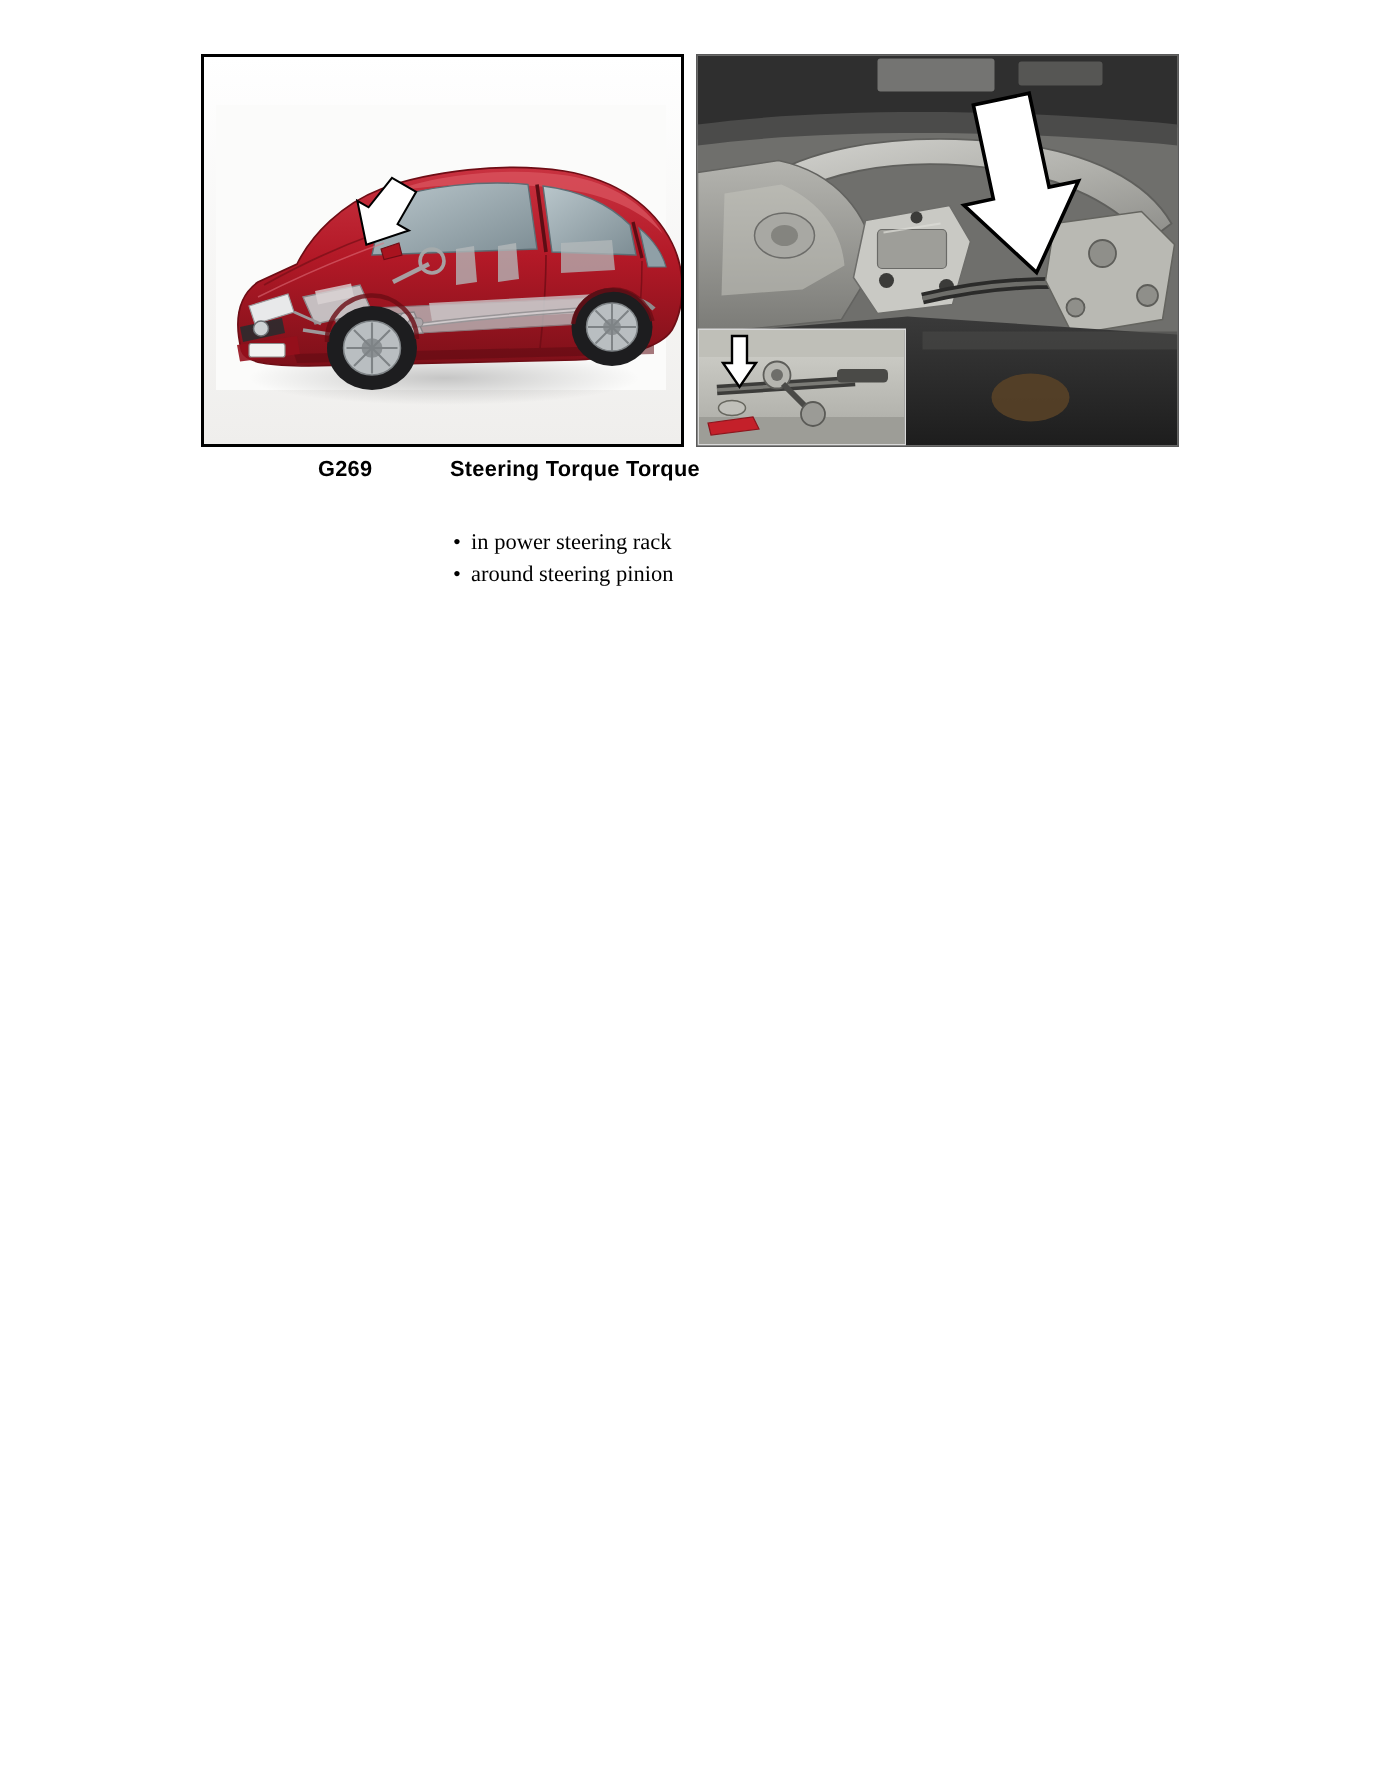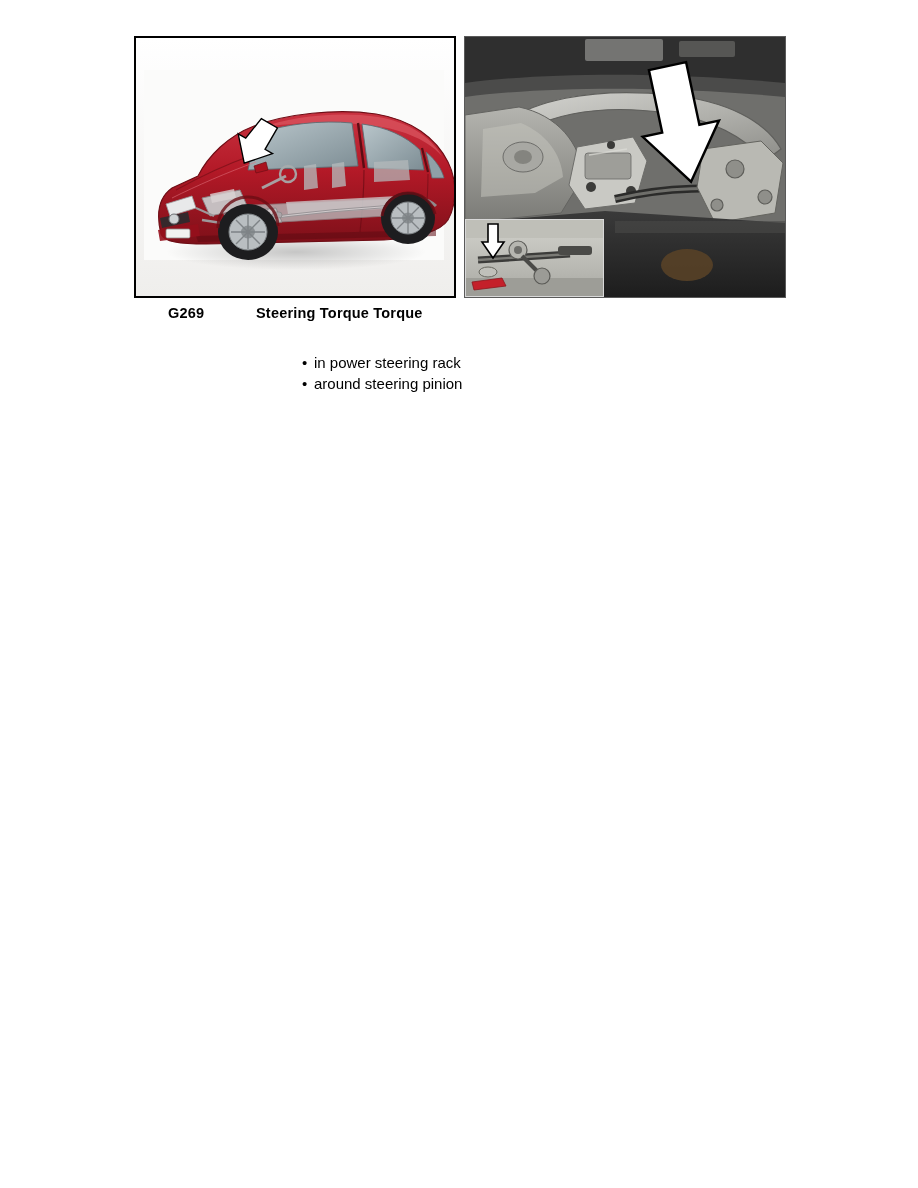--- a/index.html
+++ b/index.html
@@ -82,32 +82,34 @@
     left: 168px;
     top: 305px;
     font-size: 14.5px;
     font-weight: bold;
     letter-spacing: 0.2px;
     white-space: nowrap;
   }
   .caption .code {
     display: inline-block;
     width: 88px;
+    margin-left: 44px;
   }
 
   
   .bullets {
     position: absolute;
     left: 302px;
     top: 352px;
     font-size: 15px;
     line-height: 21px;
   }
   .bullets .bullet-item {
     white-space: nowrap;
+    font-family: Liberation Serif, serif;
   }
   .bullets .dot {
     display: inline-block;
     width: 12px;
   }
 </style>
 </head>
 <body>
 
 <div class="figure-row">

